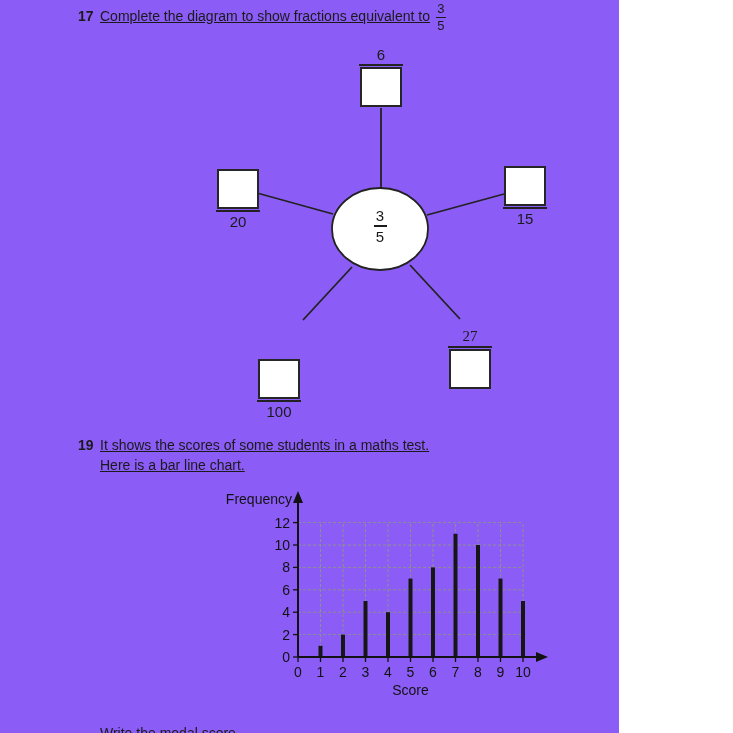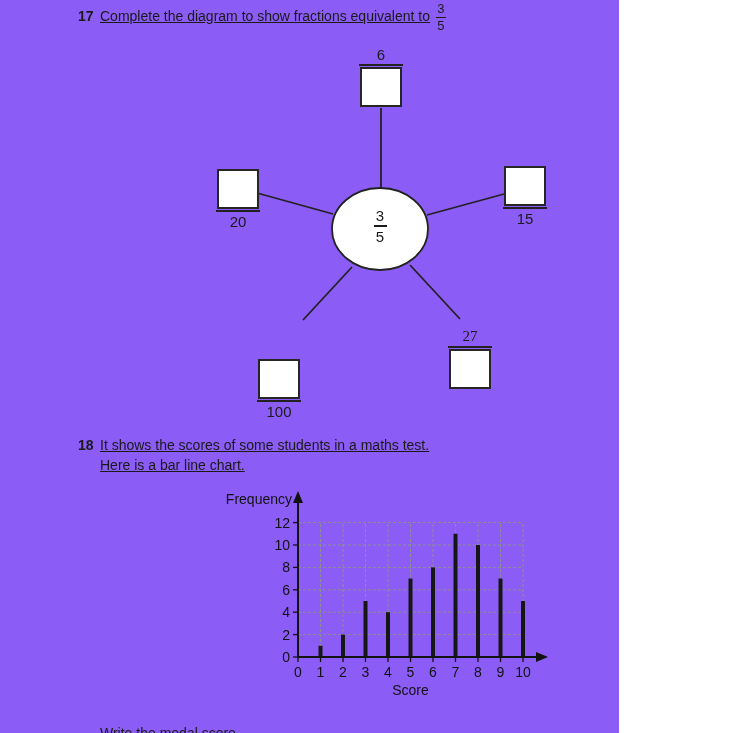--- a/index.html
+++ b/index.html
@@ -96,21 +96,21 @@
     <div class="fnode" style="left:246px;top:288px;font-family:Liberation Serif, serif;">
       <span class="fnum">27</span>
       <span class="fbar"></span>
       <span class="fbox"></span>
     </div>
   </div>
 
   <div class="marks" style="left:654px;top:384px;position:absolute;">[2]</div>
 
   <div class="qrow" style="left:78px;top:435px;">
-    <span class="qnum">18</span>
+    <span class="qnum">19</span>
     <span>
       <div class="qtext">It shows the scores of some students in a maths test.</div>
       <div class="qtext">Here is a bar line chart.</div>
     </span>
   </div>
 
   <div class="chart-wrap">
     <svg id="chart-svg" width="352" height="218" viewBox="0 0 352 218">
         <line x1="93" y1="146.6" x2="318" y2="146.6" class="grid"></line>
         <line x1="93" y1="124.2" x2="318" y2="124.2" class="grid"></line>

